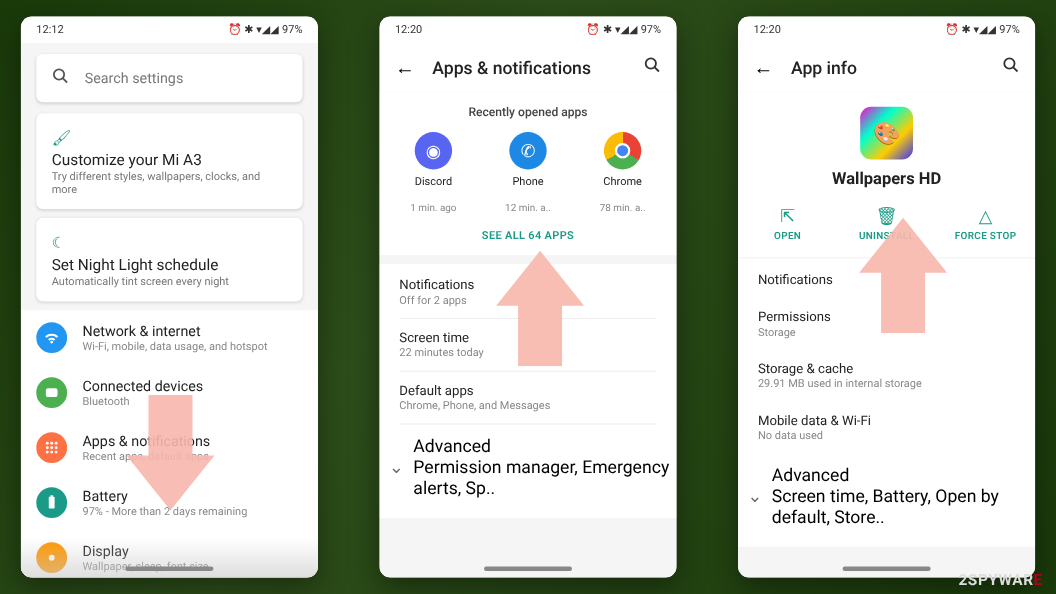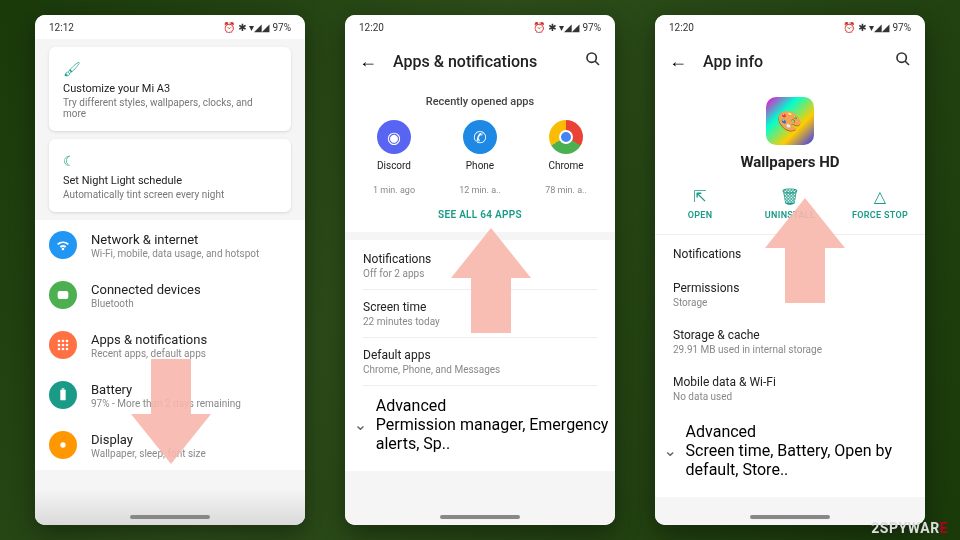--- a/index.html
+++ b/index.html
@@ -1,29 +1,29 @@
 <!DOCTYPE html>
 <html><head>
 <meta charset="utf-8">
 <style>
   * { box-sizing: border-box; margin: 0; padding: 0; font-family: -apple-system, Roboto, Arial, sans-serif; }
   body { width: 960px; height: 540px; background: linear-gradient(120deg, #1a3a0a 0%, #2d4d1a 40%, #1a3a0a 100%); overflow: hidden; position: relative; }
-  .container { display: flex; justify-content: center; align-items: center; height: 100%; gap: 40px; }
+  .container { display: flex; justify-content: center; align-items: center; height: 100%; gap: 56px; }
   .phone { width: 270px; height: 510px; background: #fff; border-radius: 10px; box-shadow: 0 8px 26px rgba(0,0,0,0.4); overflow: hidden; position: relative; display: flex; flex-direction: column; }
   .statusbar { height: 24px; display: flex; justify-content: space-between; align-items: center; padding: 0 14px; font-size: 10px; color: #333; background: #fff; }
   .status-right { display: flex; gap: 3px; align-items: center; }
   .navbar { position: absolute; bottom: 6px; left: 50%; transform: translateX(-50%); width: 80px; height: 4px; background: #888; border-radius: 4px; }
   .content { flex: 1; background: #f5f5f5; overflow: hidden; }
 
   .searchbox { background: #fff; margin: 10px 14px; border-radius: 6px; box-shadow: 0 1px 3px rgba(0,0,0,0.15); padding: 12px 14px; display: flex; align-items: center; gap: 14px; }
   .searchbox .icon { color: #555; font-size: 16px; }
   .searchbox .placeholder { color: #777; font-size: 13px; }
 
   .card { background: #fff; margin: 8px 14px; border-radius: 6px; box-shadow: 0 1px 3px rgba(0,0,0,0.12); padding: 12px 14px; }
-  .card .title { font-size: 11px; color: #222; margin-top: 4px; }
+  .card .title { font-size: 14px; color: #222; margin-top: 4px; }
   .card .sub { font-size: 10px; color: #777; margin-top: 2px; }
   .sugg-icon { color: #1a9b87; font-size: 14px; }
 
   .list { background: #fff; margin-top: 8px; }
   .row { display: flex; align-items: center; padding: 11px 14px; gap: 14px; }
   .row .circle { width: 28px; height: 28px; border-radius: 50%; display: flex; align-items: center; justify-content: center; color: #fff; font-size: 14px; }
   .row .texts .t1 { font-size: 13px; color: #222; }
   .row .texts .t2 { font-size: 10px; color: #888; margin-top: 1px; }
 
   
@@ -69,20 +69,29 @@
 
   <div class="phone">
     <div class="statusbar">
       <span>12:12</span>
       <span class="status-right">
           <span>⏰ ✱ ▾◢◢</span>
           <span>97%</span>
         </span>
     </div>
     <div class="content" style="position:relative;">
+      <div class="searchbox">
+        <span class="icon">
+          <svg width="16" height="16" viewBox="0 0 24 24" fill="none" stroke="#555" stroke-width="2.5">
+              <circle cx="10" cy="10" r="7"></circle>
+              <path d="m21 21-6-6"></path>
+            </svg>
+        </span>
+        <span class="placeholder">Search settings</span>
+      </div>
       <div class="card">
         <span class="sugg-icon">🖌</span>
         <div class="title">Customize your Mi A3</div>
         <div class="sub">Try different styles, wallpapers, clocks, and more</div>
       </div>
       <div class="card">
         <span class="sugg-icon">☾</span>
         <div class="title">Set Night Light schedule</div>
         <div class="sub">Automatically tint screen every night</div>
       </div>

